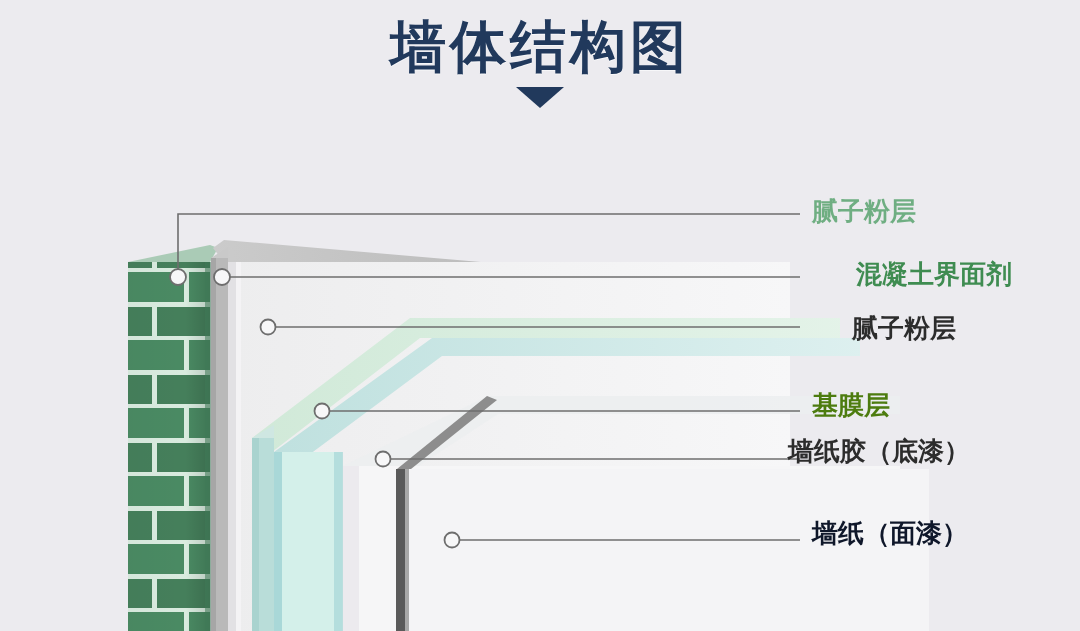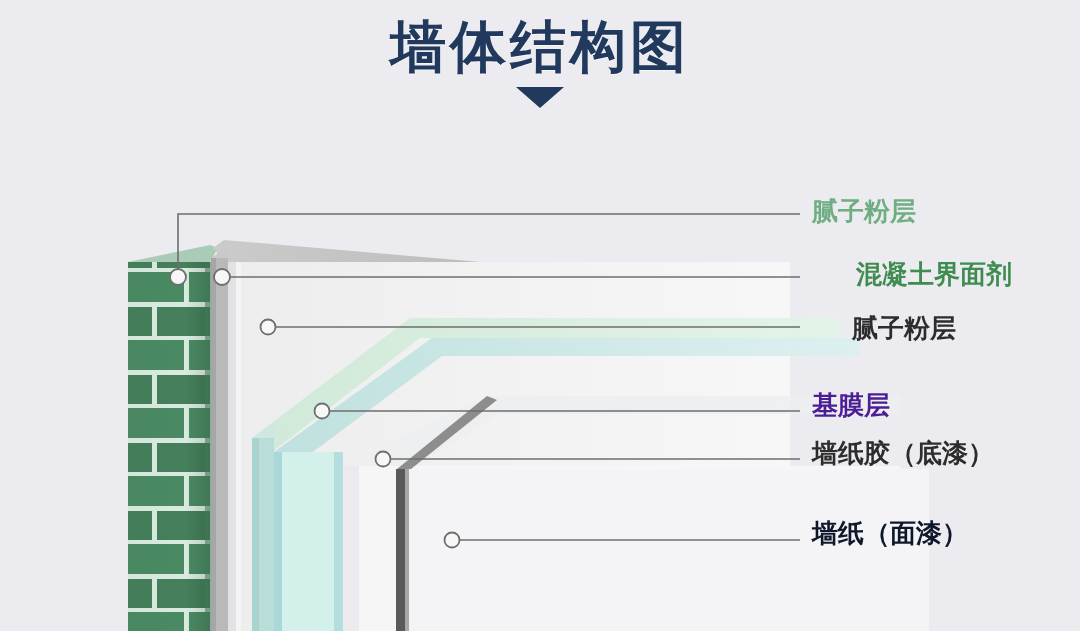--- a/index.html
+++ b/index.html
@@ -35,21 +35,21 @@
   .label {
     position:absolute;
     font-size:26px; font-weight:bold;
     white-space:nowrap;
     line-height:1;
   }
   .lbl-1 { left:812px; top:198px; color:#6fae82; }
   .lbl-2 { left:856px; top:261px; color:#3f8c51; }
   .lbl-3 { left:812px; top:315px; color:#2c2c2c; }
   .lbl-4 { left:812px; top:392px; color:#2c2c2c; }
-  .lbl-5 { left:812px; top:440px; color:#2c2c2c; }
+  .lbl-5 { left:788px; top:440px; color:#2c2c2c;font-family:Liberation Mono, monospace; }
   .lbl-6 { left:812px; top:520px; color:#2c2c2c; }
 </style>
 </head>
 <body>
 
 <div id="stage" style="background: rgb(236, 235, 239);">
 
   <div id="title-block">
     <div id="title-text" style="color: rgb(33, 57, 92);">墙体结构图</div>
     <div id="title-caret" style="border-top-color: rgb(33, 57, 92);"></div>
@@ -166,17 +166,17 @@
       <circle cx="268" cy="327" r="7.5"></circle>
       <circle cx="322" cy="411" r="7.5"></circle>
       <circle cx="383" cy="459" r="7.5"></circle>
       <circle cx="452" cy="540" r="7.5"></circle>
     </g>
   </svg>
 
   <div class="label lbl-1" style="color: rgb(111, 174, 130);">腻子粉层</div>
   <div class="label lbl-2" style="color: rgb(63, 140, 81);">混凝土界面剂</div>
   <div class="label lbl-3" style="color: rgb(44, 44, 44); margin-left: 40px;">腻子粉层</div>
-  <div class="label lbl-4" style="color: #4c1d95;">基膜层</div>
+  <div class="label lbl-4" style="color: #4d7c0f;">基膜层</div>
   <div class="label lbl-5" style="color: rgb(44, 44, 44);">墙纸胶（底漆）</div>
   <div class="label lbl-6" style="color: #0f172a;">墙纸（面漆）</div>
 
 </div>
 
 </body></html>

